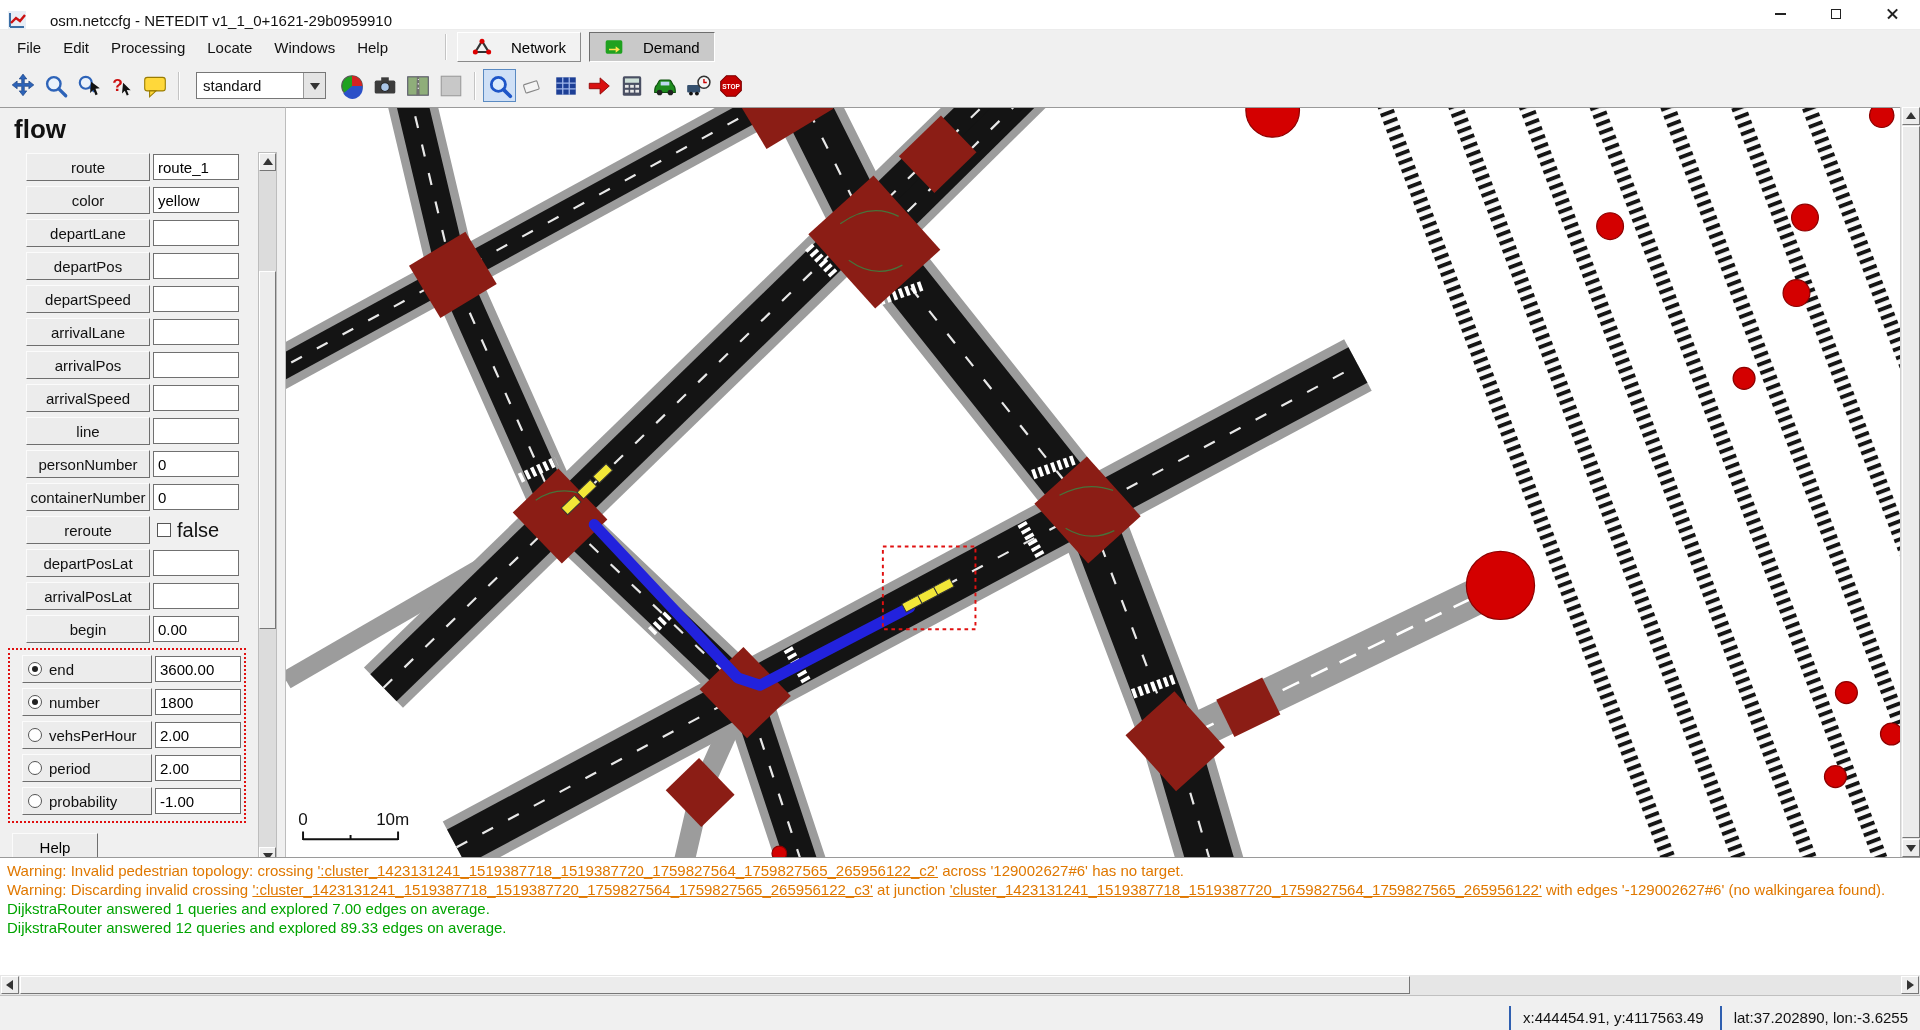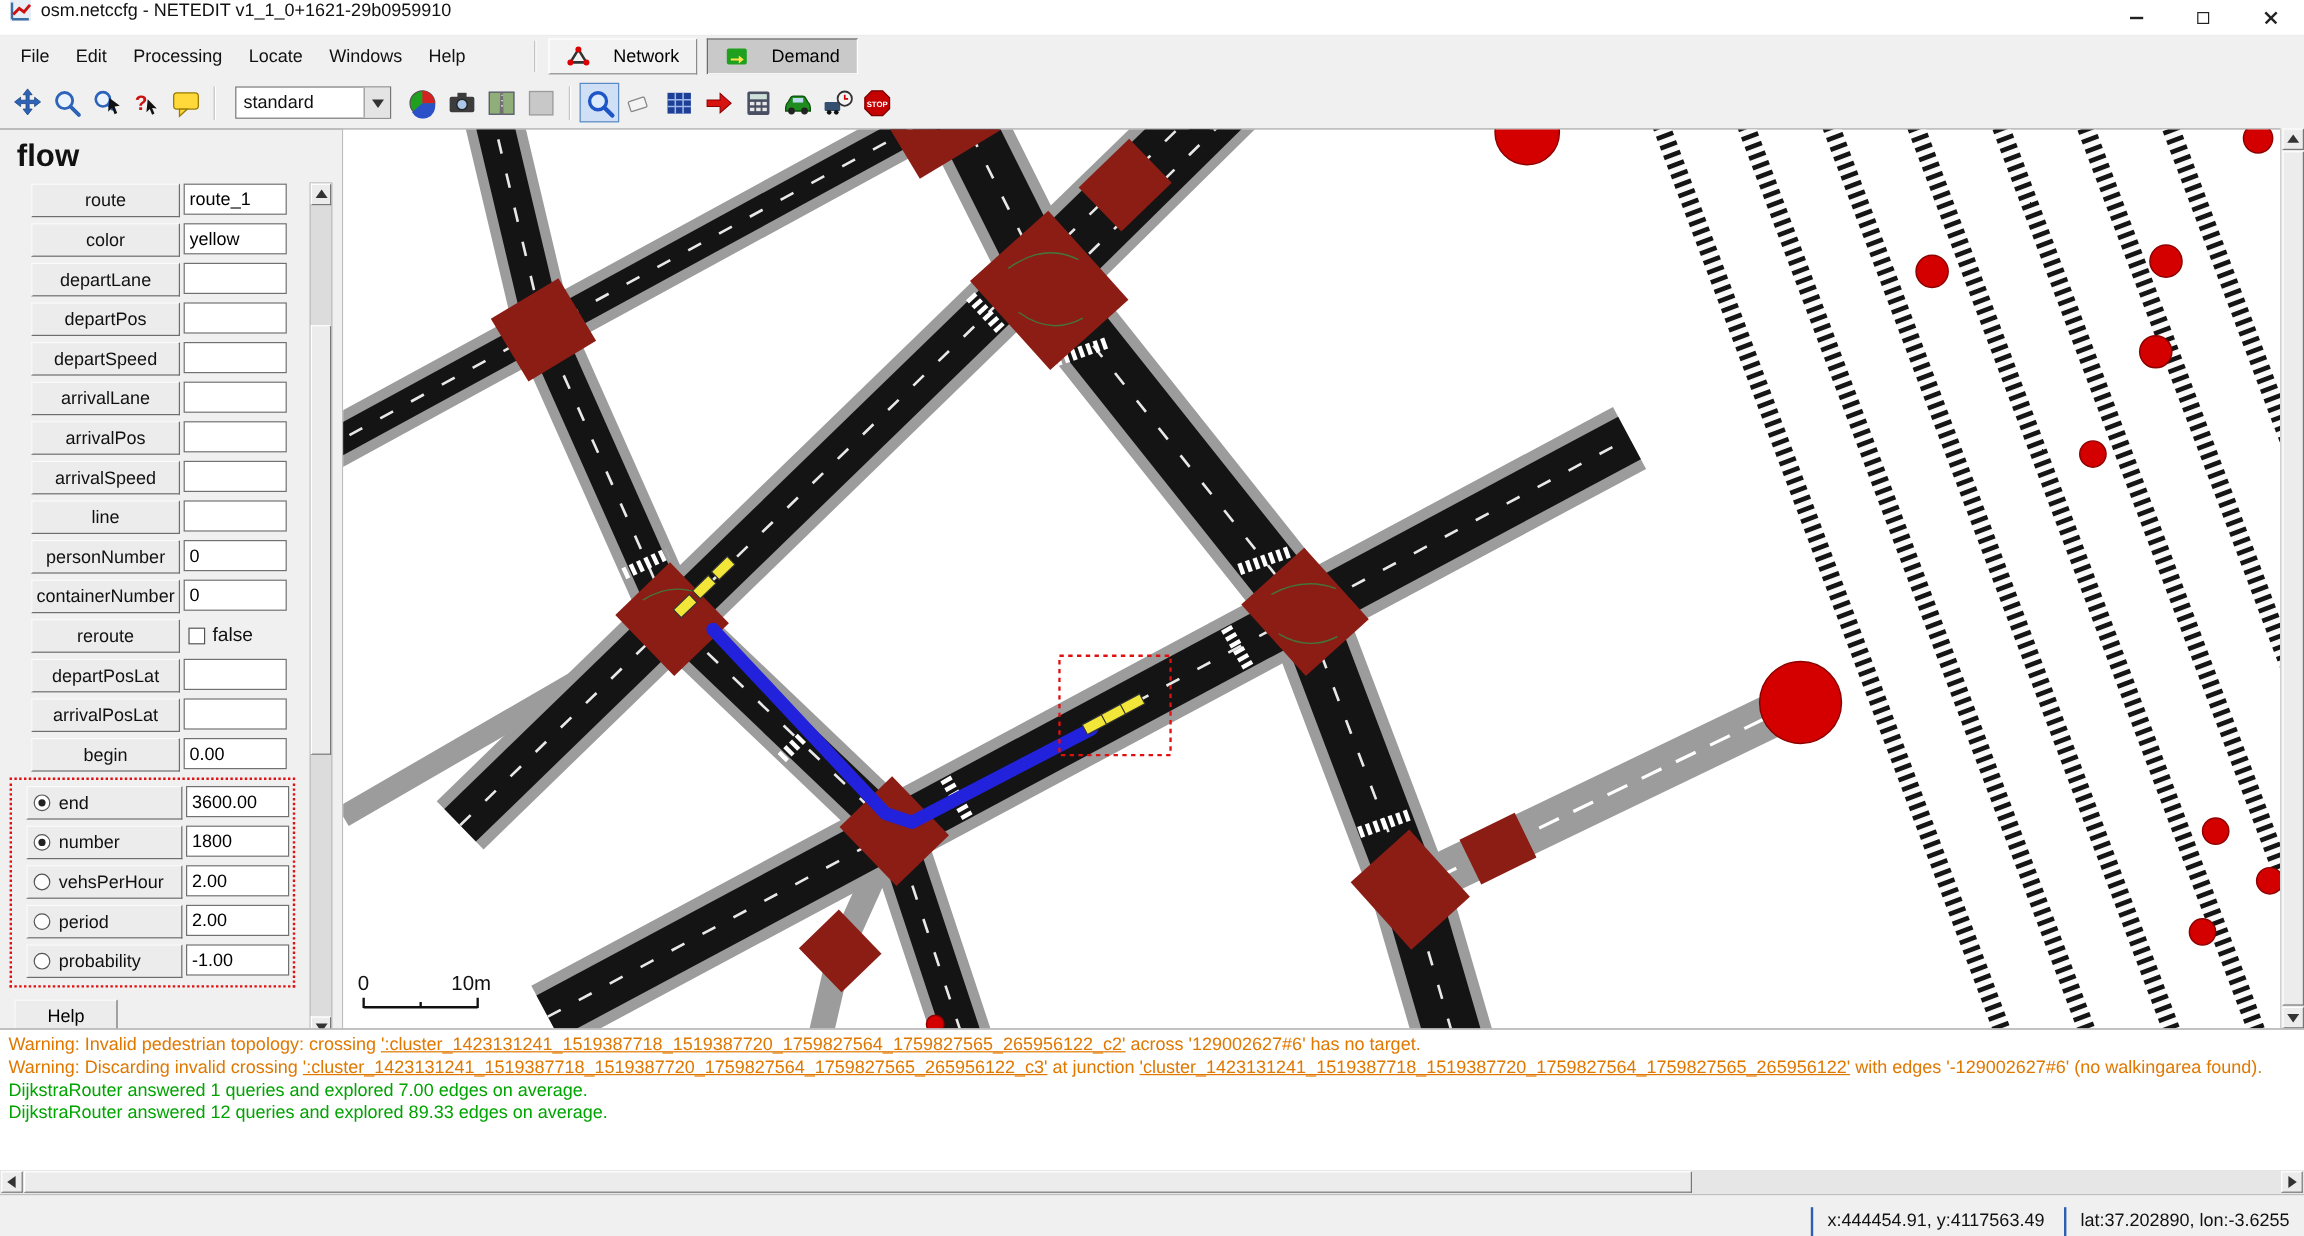--- a/index.html
+++ b/index.html
@@ -6,21 +6,21 @@
     --junction:#8b1d15; --route:#2222dd; --bubble:#d40000;
     --asphalt:#141414; --sidewalk:#9c9c9c;
   }
   *{box-sizing:border-box}
   html,body{margin:0;padding:0}
   body{width:1920px;height:1030px;overflow:hidden;position:relative;
        font-family:"Liberation Sans",sans-serif;background:#f0f0f0;color:#111}
 
   
   .titlebar{position:absolute;top:0;left:0;right:0;height:30px;background:#fff;
-            display:flex;align-items:flex-start;padding-left:8px;gap:8px;border-bottom:1px solid #ececec}
+            display:flex;align-items:flex-end;padding-left:8px;gap:24px;border-bottom:1px solid #ececec}
   .title-text{font-size:15px}
   .win-controls{margin-left:auto;display:flex}
   .win-btn{width:56px;height:30px;display:flex;align-items:center;justify-content:center}
   .glyph-min{width:11px;height:2px;background:#222}
   .glyph-restore{width:10px;height:10px;border:1.5px solid #222}
   .glyph-close{position:relative;width:12px;height:12px}
   .glyph-close::before,.glyph-close::after{content:'';position:absolute;left:0;top:5px;width:13px;height:1.6px;background:#222}
   .glyph-close::before{transform:rotate(45deg)}
   .glyph-close::after{transform:rotate(-45deg)}
 
@@ -49,29 +49,29 @@
   .combo-btn{width:22px;height:100%;background:#e4e4e4;border-left:1px solid #999;display:flex;align-items:center;justify-content:center}
   .tri-down{width:0;height:0;border:5px solid transparent;border-top:7px solid #333;margin-top:6px}
   .tri-up{width:0;height:0;border:5px solid transparent;border-bottom:7px solid #333;margin-bottom:6px}
   .tri-left{width:0;height:0;border:5px solid transparent;border-right:7px solid #333;margin-right:6px}
   .tri-right{width:0;height:0;border:5px solid transparent;border-left:7px solid #333;margin-left:6px}
 
   
   .panel{position:absolute;top:107px;left:0;width:285px;bottom:158px;background:#f0f0f0;overflow:hidden;
          border-top:1px solid #9a9a9a}
   .panel-title{font-size:26px;font-weight:600;margin:6px 0 8px 14px}
-  .attr-row{display:flex;height:28px;margin:0 0 5px 26px}
+  .attr-row{display:flex;align-items:center;height:28px;margin:0 0 5px 26px}
   .attr-label{width:124px;height:28px;font-size:15px;background:#ececec;color:#111;
               border:1px solid;border-color:#fbfbfb #6e6e6e #6e6e6e #fbfbfb;
               display:flex;align-items:center;justify-content:center;font-family:inherit;padding:0}
   .attr-input{width:86px;height:26px;margin-left:3px;border:1px solid #707070;font-size:15px;
               padding:0 4px;font-family:inherit;background:#fff}
   .chk-wrap{display:flex;align-items:center;margin-left:7px;gap:6px}
   .chk{width:14px;height:14px;background:#fff;border:1px solid #555}
-  .chk-label{font-size:16px}
+  .chk-label{font-size:20px}
   .radio-box{border:2px dotted #e01010;margin:2px 0 0 8px;padding:5px 0 1px 0;width:238px}
   .radio-box .attr-row{margin-left:12px}
   .radio-label{justify-content:flex-start;padding-left:5px;gap:7px;width:130px}
   .radio{width:14px;height:14px;border-radius:50%;background:#fff;border:1px solid #555;position:relative;flex:none}
   .radio.sel::after{content:'';position:absolute;inset:3px;border-radius:50%;background:#222}
   .help-btn{margin:10px 0 0 12px;width:86px;height:28px;font-size:15px;background:#ececec;
             border:1px solid;border-color:#fbfbfb #6e6e6e #6e6e6e #fbfbfb;font-family:inherit}
   .pscroll{position:absolute;top:44px;right:8px;width:19px;bottom:6px;background:#dcdcdc;border:1px solid #bdbdbd}
   .ps-up,.ps-down{position:absolute;left:0;width:17px;height:18px;background:#ececec;
                   border:1px solid;border-color:#fff #777 #777 #fff;display:flex;align-items:center;justify-content:center}

